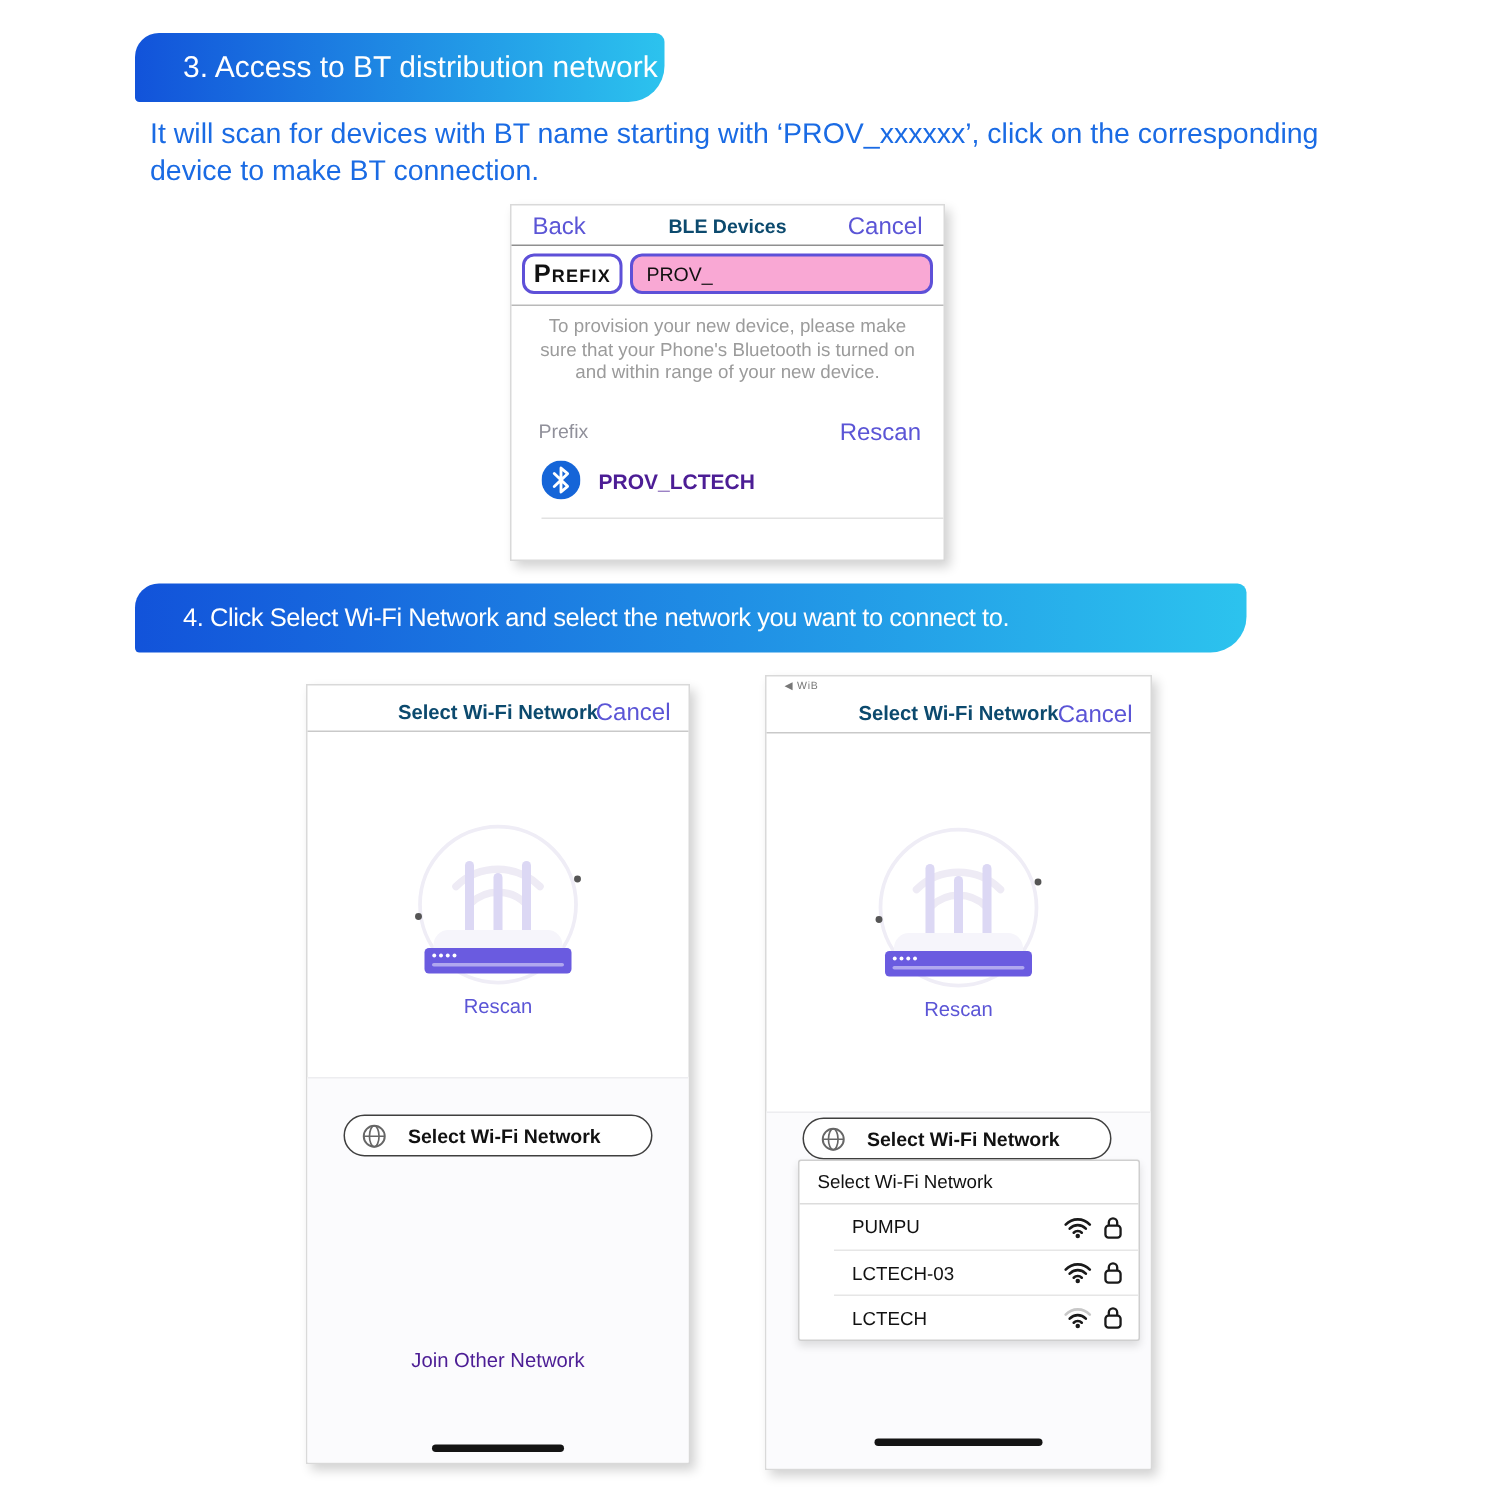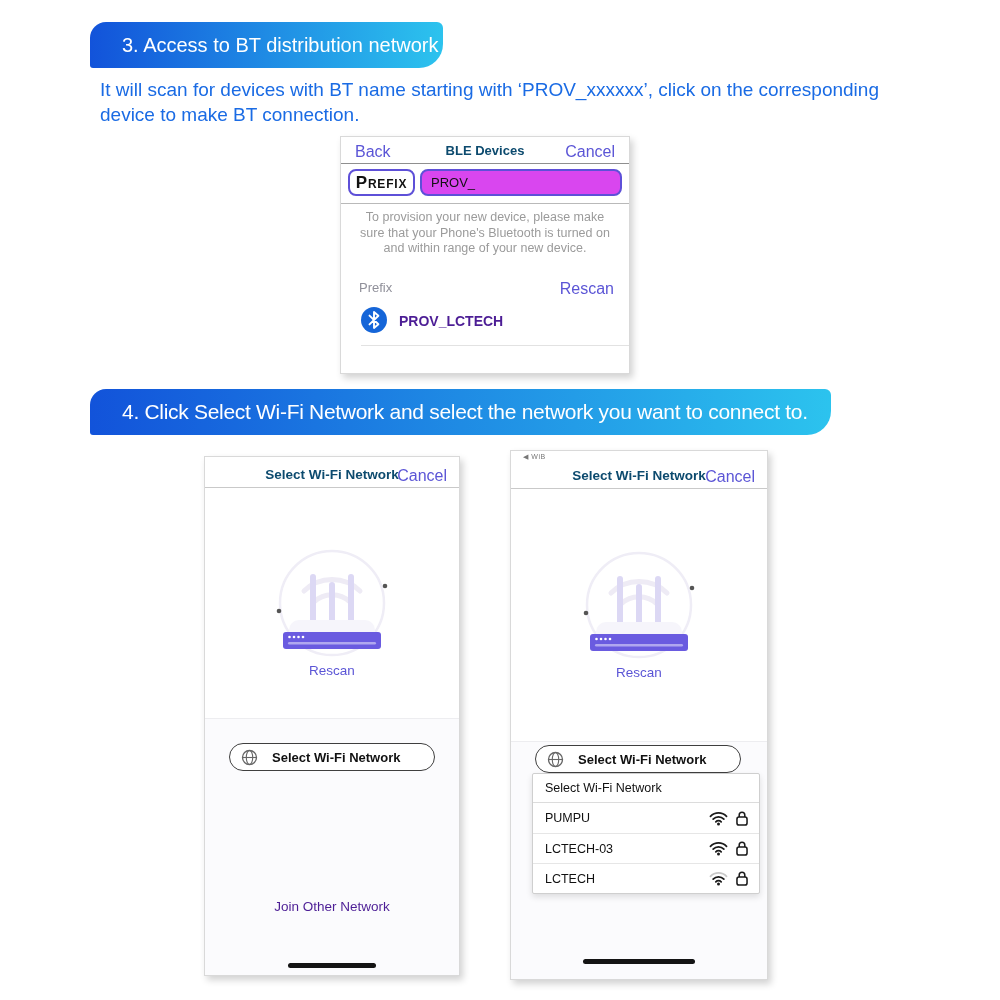--- a/index.html
+++ b/index.html
@@ -8,21 +8,21 @@
 
   
   .banner {
     position:absolute; height:46px;
     background:linear-gradient(90deg,#1253da 0%, #2cc3ee 100%);
     border-radius:16px 6px 24px 3px;
     color:#fff; display:flex; align-items:center;
     padding-left:32px; font-size:20px; white-space:nowrap;
   }
   #banner3 { left:90px; top:22px; width:353px; }
-  #banner4 { left:90px; top:389px; width:741px; font-size:21px; letter-spacing:-0.3px; }
+  #banner4 { left:90px; top:389px; width:741px; font-size:17px; letter-spacing:-0.3px; }
 
   .description {
     position:absolute; left:88px; top:77px; width:818px;
     color:#1a6be4; font-size:19px; line-height:25px;margin-left:12px;
   }
 
   .phone {
     position:absolute; background:#fff;
     border:1px solid #d9d9d9;
     box-shadow:3px 4px 7px rgba(0,0,0,0.18);
@@ -39,21 +39,21 @@
   #ble-back { left:14px; top:6px; }
   #ble-cancel { right:14px; top:6px; }
   .prefix-box {
     position:absolute; left:7px; top:32px; width:67px; height:27px;
     border:2px solid #5e50d8; border-radius:8px; background:#fff;
     display:flex; align-items:center; justify-content:center;
     font-variant:small-caps; font-weight:700; font-size:17px; letter-spacing:0.8px; color:#111;
   }
   .prefix-input {
     position:absolute; left:79px; top:32px; right:7px; height:27px;
-    border:2px solid #5e50d8; border-radius:8px; background:#d946ef;
+    border:2px solid #5e50d8; border-radius:8px; background:#f9a8d4;
     display:flex; align-items:center; padding-left:9px; font-size:13px; color:#111;
   }
   #ble-sep { position:absolute; left:0; right:0; top:66px; border-top:1.5px solid #b9b9b9; }
   #ble-instructions {
     position:absolute; left:18px; right:18px; top:73px; text-align:center;
     font-size:12.5px; line-height:15.5px; color:#9b9b9b;
   }
   #ble-devices-label { position:absolute; left:18px; top:143px; font-size:13px; color:#90909a; }
   #ble-rescan { right:15px; top:143px; }
   #ble-device-row { position:absolute; left:0; right:0; top:166px; height:42px; }
@@ -88,21 +88,21 @@
   #right-section { top:290px; }
   #right-dropdown { left:24px; right:26px; top:294px; }
   .net-list {
     position:absolute; left:21px; right:7px; top:322px;
     background:#fff; border:1px solid #cfcfcf; border-radius:2px;
     box-shadow:0 3px 6px rgba(0,0,0,0.12);
   }
   .net-header { height:29px; display:flex; align-items:center; padding-left:12px;
     font-size:12.5px; color:#111; border-bottom:1px solid #dcdcdc; }
   .net-row { height:30px; display:flex; align-items:center; justify-content:space-between;
-    padding:0 10px 0 12px; border-top:1px solid #e6e6e6; }
+    padding:0 10px 0 12px; border-top:1px solid #e6e6e6;margin-left:23px; }
   .net-row:first-of-type { border-top:none; }
   .net-name { font-size:12.5px; color:#111; }
   .net-icons { display:flex; align-items:center; gap:7px; }
   #right-homebar { top:508px; width:112px; }
 </style>
 </head>
 <body>
 
 <div class="canvas">
 

